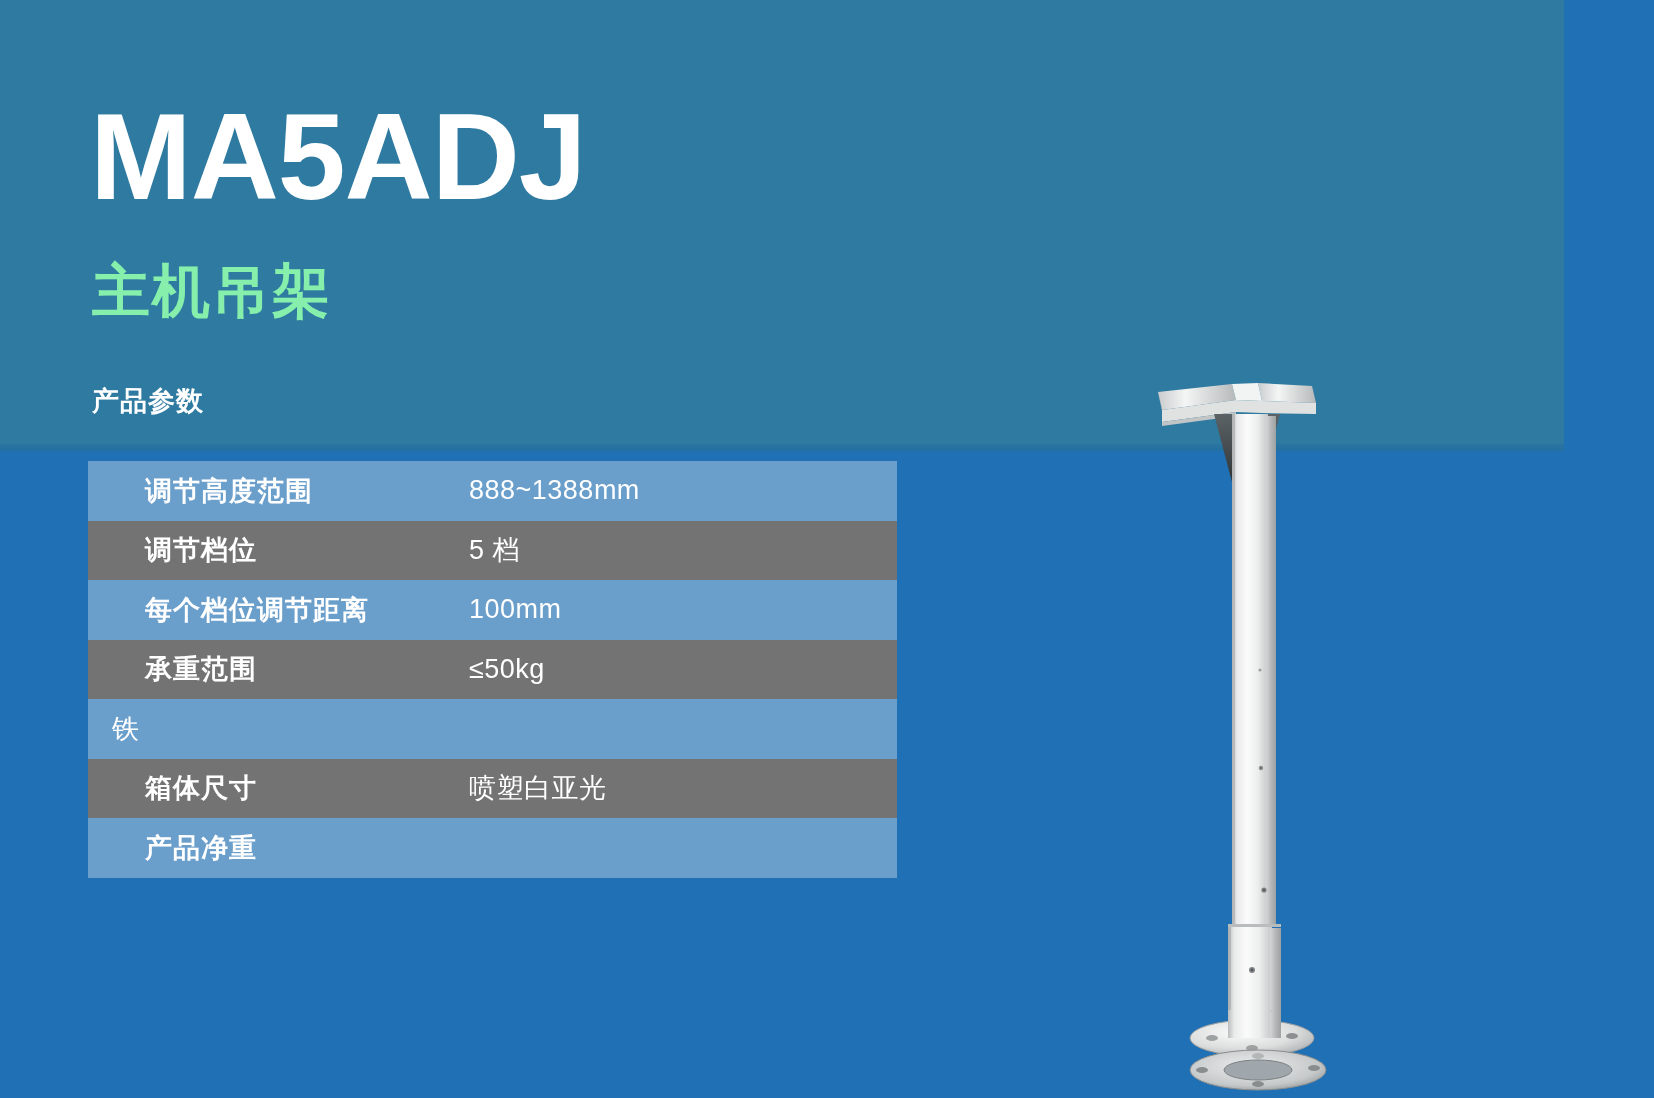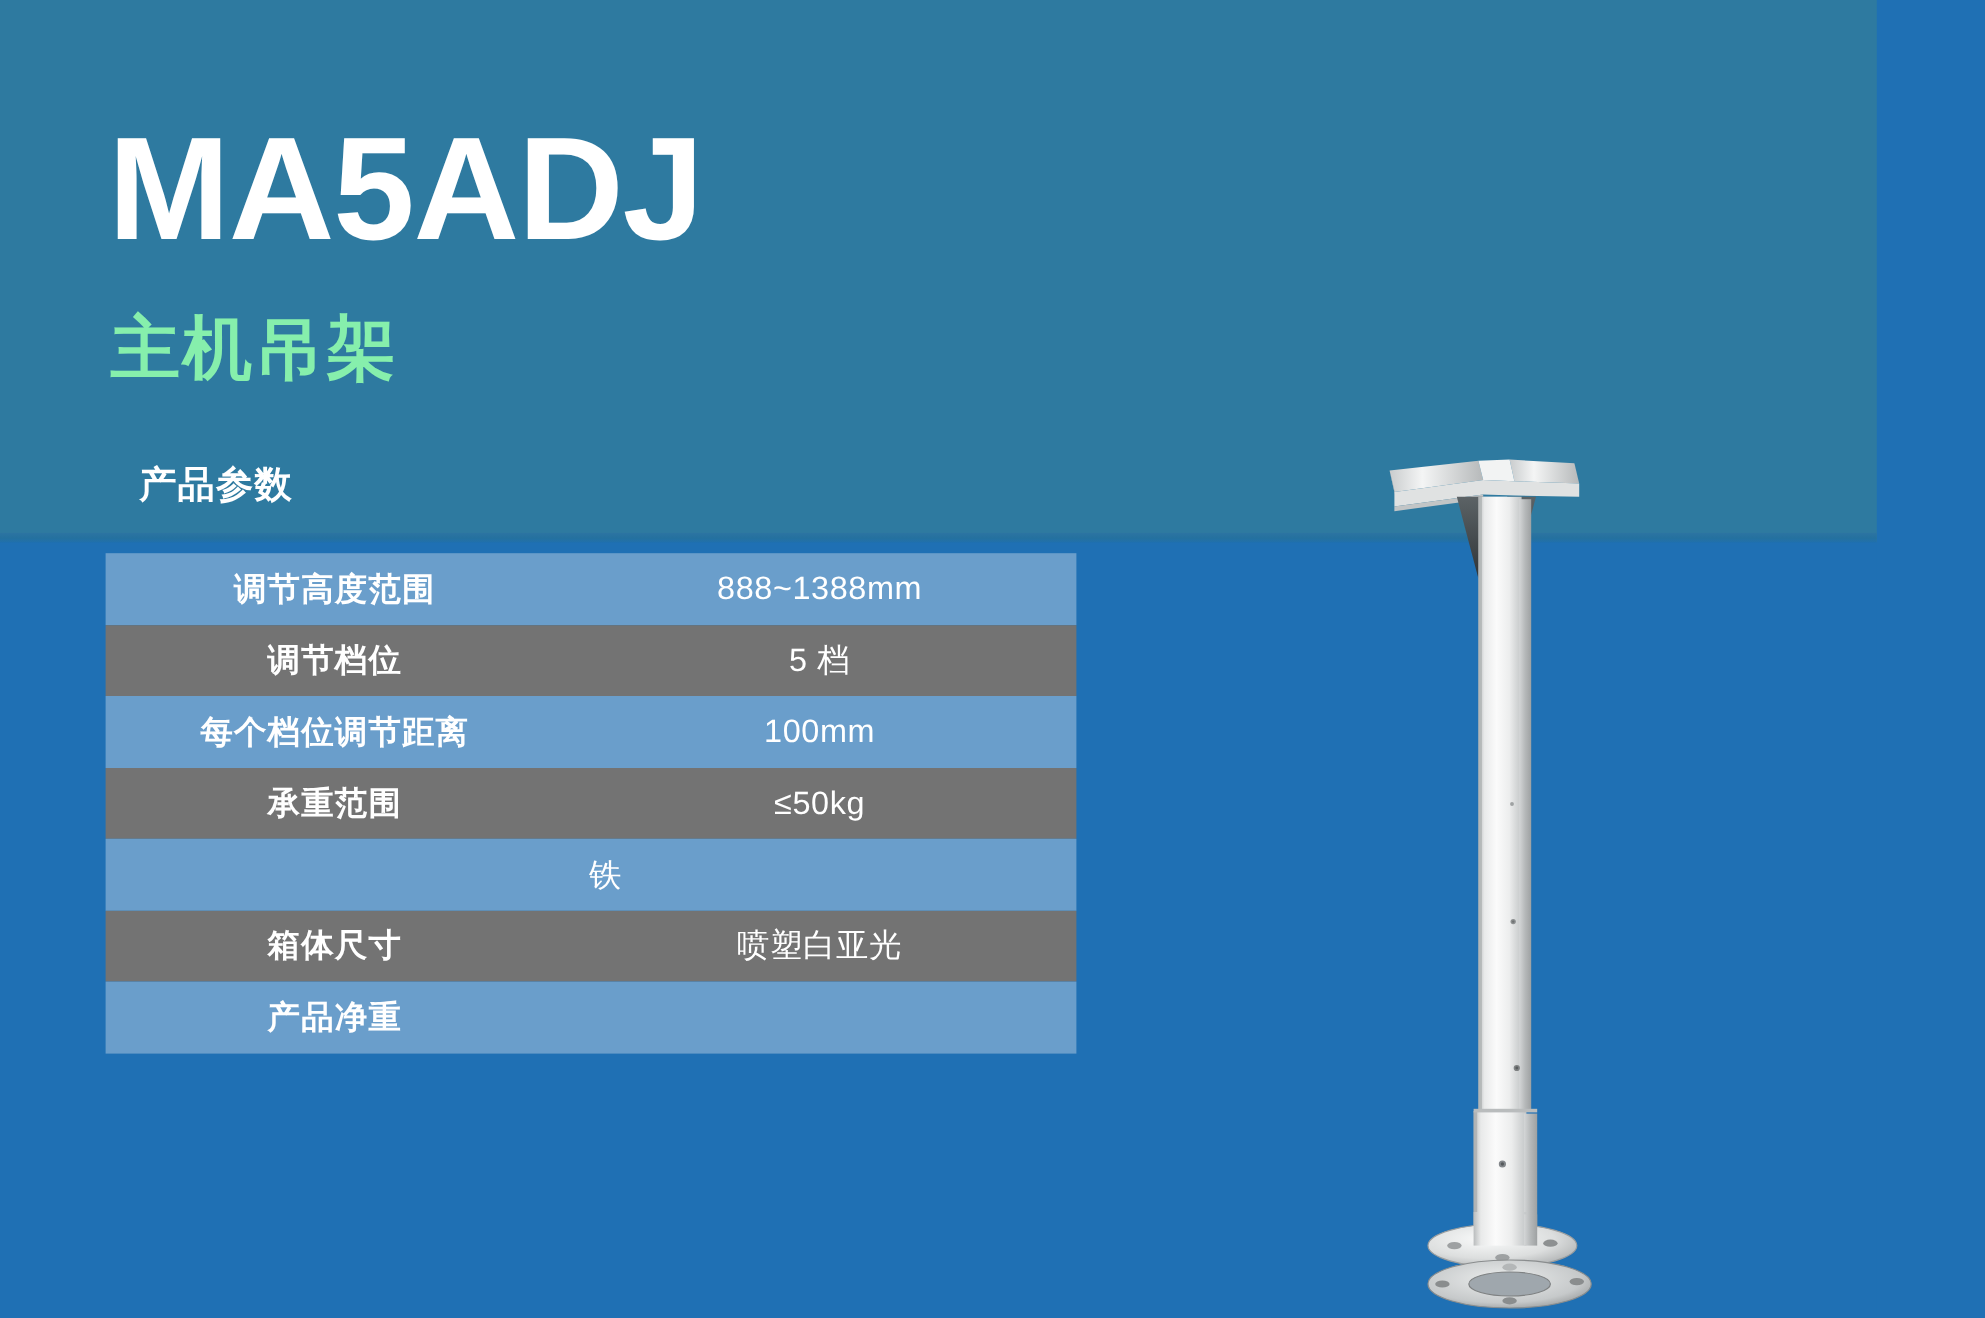--- a/index.html
+++ b/index.html
@@ -1,58 +1,57 @@
 <!DOCTYPE html>
 <html><head>
 <meta charset="utf-8">
 <style>
   html,body{margin:0;padding:0;}
   body{
     width:1654px;height:1098px;overflow:hidden;
     font-family:"Liberation Sans","DejaVu Sans",sans-serif;
     background:#1f70b4;position:relative;
   }
-  #stage{position:absolute;inset:0;width:1564px;height:1098px;overflow:hidden;text-align:center;}
+  #stage{position:absolute;inset:0;width:1564px;height:1098px;overflow:hidden;}
 
   
   .bg-top{position:absolute;left:0;top:0;width:1654px;height:452px;background:#2e7aa0;}
   .bg-bottom{position:absolute;left:0;top:452px;width:1654px;height:646px;background:#1f70b4;}
   .bg-seam{position:absolute;left:0;top:444px;width:1654px;height:10px;
            background:linear-gradient(180deg,#2c74a2 0%,#24719f 45%,#1f70b4 100%);}
 
   
   .title{
     position:absolute;left:90px;top:96px;
     font-size:122px;line-height:1;font-weight:bold;color:#ffffff;
     letter-spacing:-1px;
   }
   .subtitle{
     position:absolute;left:92px;top:262px;
     font-size:58px;line-height:1;font-weight:bold;color:#86efac;
     letter-spacing:2px;
   }
   .section-head{
     position:absolute;left:92px;top:388px;
-    font-size:31px;line-height:1;font-weight:bold;color:#ffffff;
+    font-size:27px;line-height:1;font-weight:bold;color:#ffffff;
     letter-spacing:1px;
-    margin-left:24px;
   }
 
   
   .spec-table{
     position:absolute;left:88px;top:461px;width:809px;
     display:flex;flex-direction:column;
   }
   .spec-row{
     display:flex;align-items:center;height:59.5px;box-sizing:border-box;
   }
   .spec-row.even{background:#6a9ecb;}
   .spec-row.odd{background:#737373;}
   .spec-label{
-    width:357px;padding-left:25px;box-sizing:border-box;
+    width:357px;padding-left:57px;box-sizing:border-box;
     font-size:27px;color:#ffffff;font-weight:bold;letter-spacing:1px;
     white-space:nowrap;
   }
   .spec-value{
     flex:1;
     font-size:27px;color:#ffffff;font-weight:normal;letter-spacing:0.5px;
     white-space:nowrap;
     margin-left:24px;
   }
 

